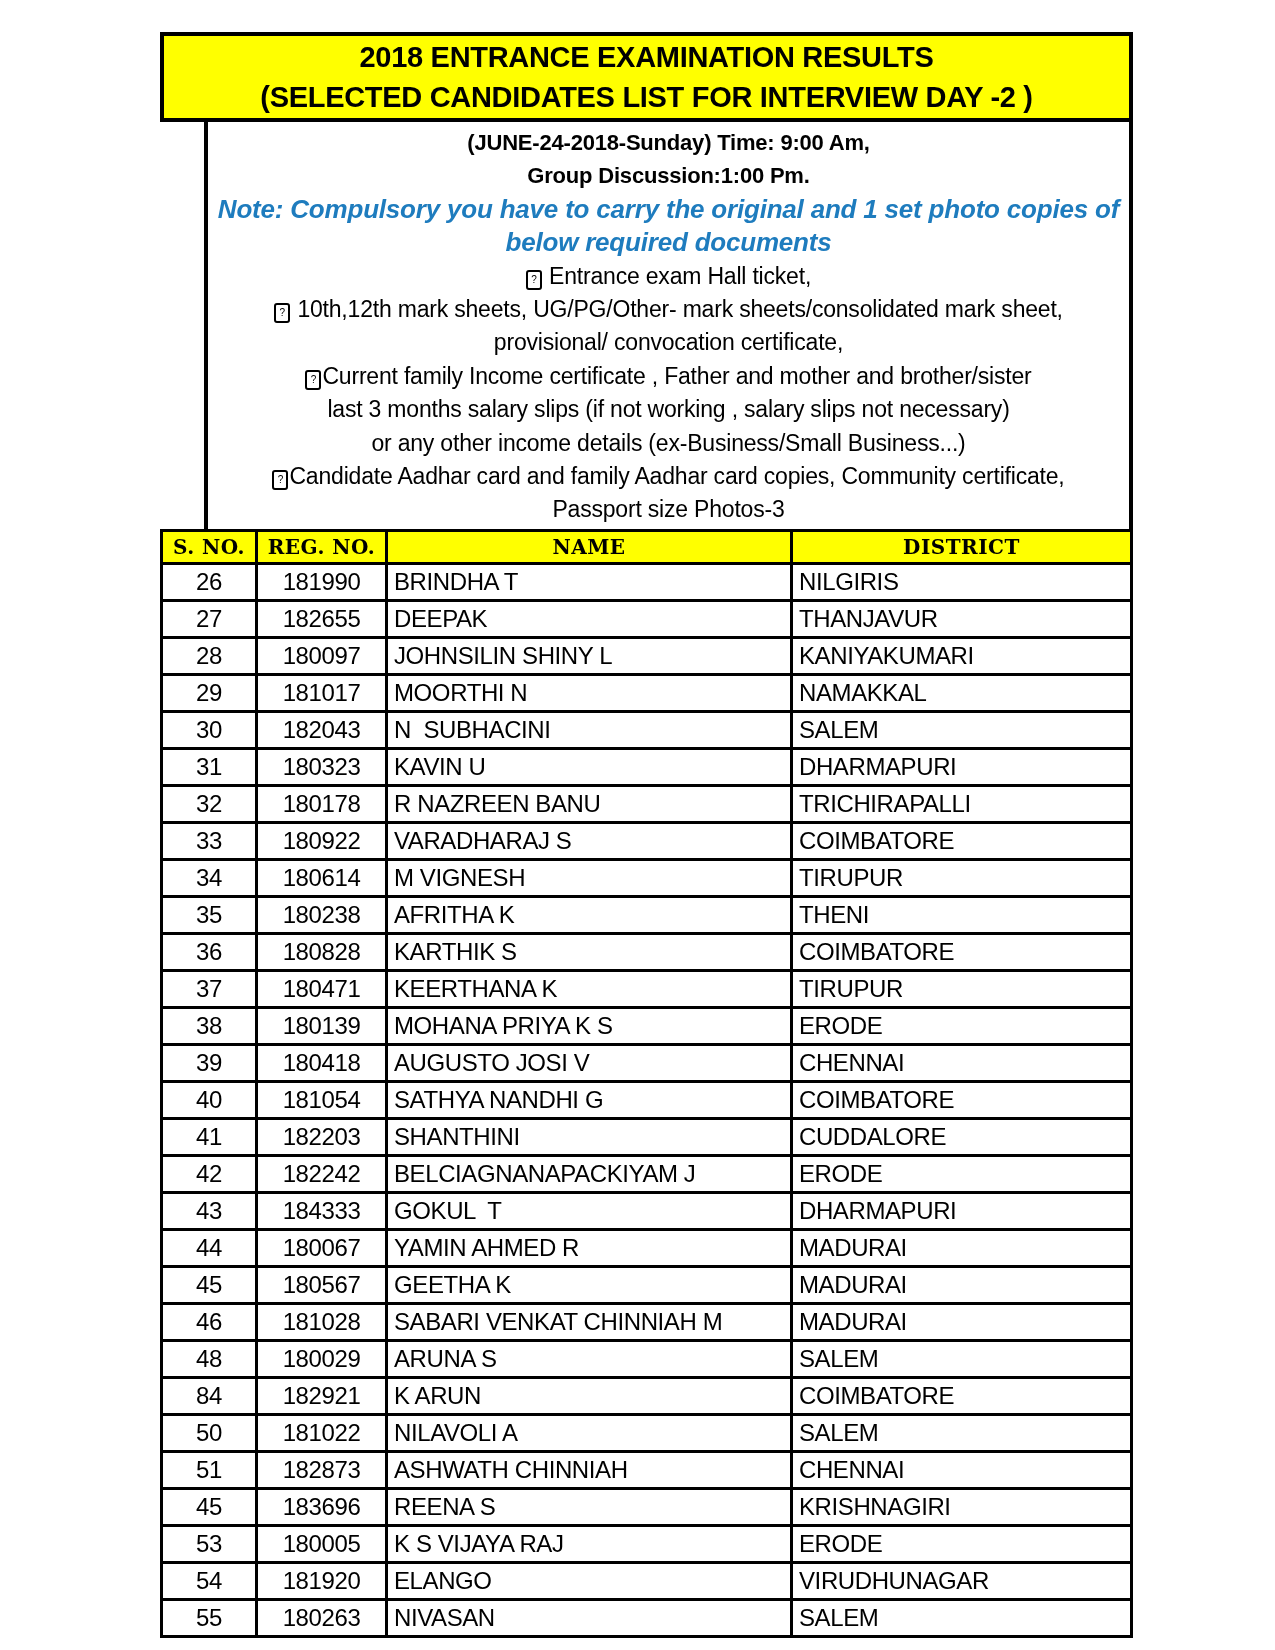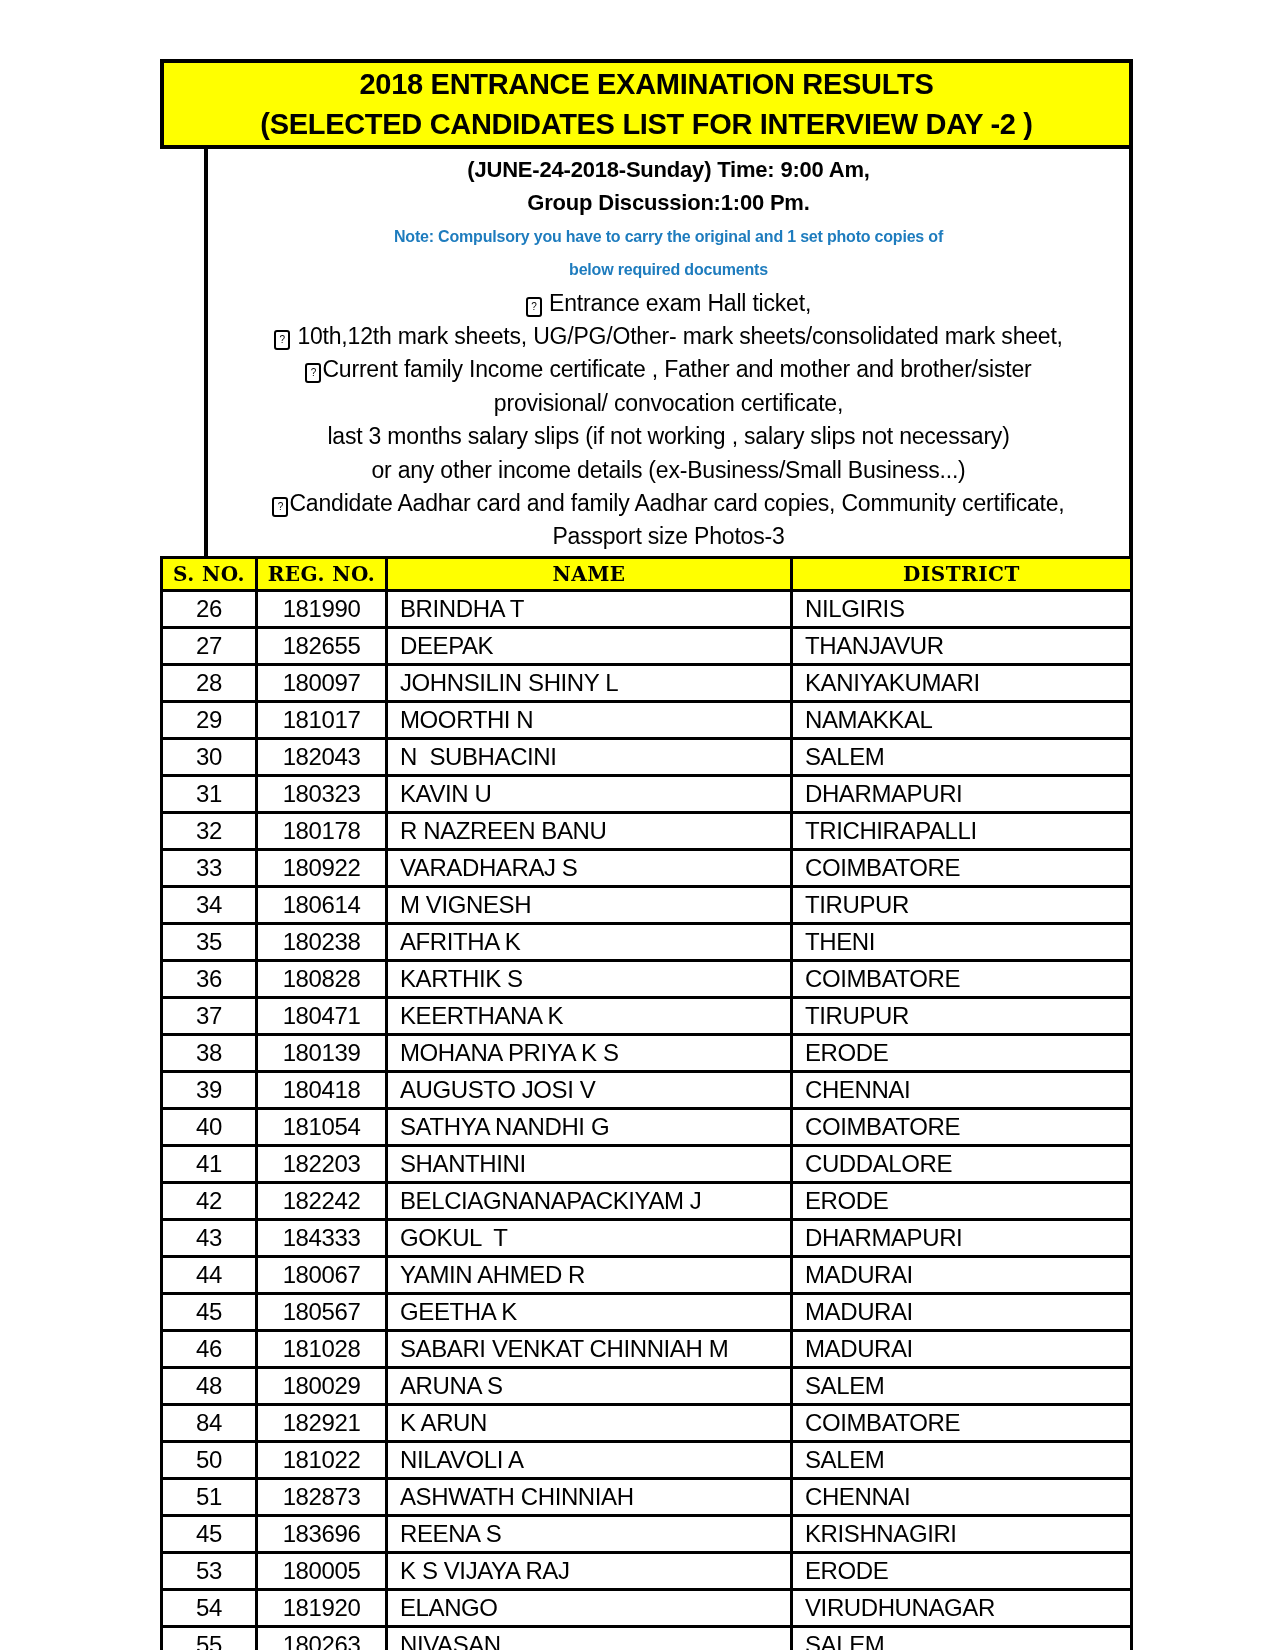--- a/index.html
+++ b/index.html
@@ -16,34 +16,33 @@
   
   .title-box {
     border:4px solid #000;
     background:var(--yellow,#ffff00);
     text-align:center;
     font-weight:bold;
     font-size:29px;
     line-height:40px;
     letter-spacing:-0.3px;
     padding:1px 0;
-    margin-top:27px;
   }
 
   
   .notes-box {
     border-left:4px solid #000;
     border-right:4px solid #000;
     text-align:center;
     padding:4px 8px 2px;
     margin-left:44px;
   }
   .note-line { line-height:33.4px; font-size:23px; letter-spacing:-0.2px; }
   .note-line.bold { font-weight:bold; font-size:22px; }
-  .note-line.blue { font-weight:bold; font-size:16px; color:var(--blue,#1e7cbe); }
+  .note-line.blue { font-weight:bold; font-size:26px; color:var(--blue,#1e7cbe);font-style:italic; }
   .note-line .txt { white-space:pre-wrap; }
   .tofu {
     display:inline-block;
     width:12px; height:16px;
     border:2px solid #000;
     border-radius:3px;
     font-size:10px; line-height:16px;
     text-align:center;
     vertical-align:1px;
     font-weight:normal;
@@ -62,21 +61,21 @@
     text-align:center;
     letter-spacing:0.5px;
   }
   .results td {
     height:32px;
     font-size:24px;
     letter-spacing:-0.4px;
     white-space:pre;
   }
   .c-sno, .c-reg { text-align:center; }
-  .c-name, .c-dist { text-align:left; padding-left:12px; }
+  .c-name, .c-dist { text-align:left; padding-left:6px; }
 </style>
 </head>
 <body>
 
 <div class="doc">
 
   <div class="title-box">
     <div class="title-line">2018 ENTRANCE EXAMINATION RESULTS</div>
     <div class="title-line">(SELECTED CANDIDATES LIST FOR INTERVIEW DAY -2 )</div>
   </div>
@@ -87,23 +86,23 @@
   <div class="note-line bold"><span class="txt">Group Discussion:1:00 Pm.</span></div>
 
   <div class="note-line blue"><span class="txt">Note: Compulsory you have to carry the original and 1 set photo copies of</span></div>
 
   <div class="note-line blue"><span class="txt">below required documents</span></div>
 
   <div class="note-line plain"><span class="tofu">?</span><span class="txt"> Entrance exam Hall ticket,</span></div>
 
   <div class="note-line plain"><span class="tofu">?</span><span class="txt"> 10th,12th mark sheets, UG/PG/Other- mark sheets/consolidated mark sheet,</span></div>
 
+  <div class="note-line plain"><span class="txt">provisional/ convocation certificate,</span></div>
+
   <div class="note-line plain"><span class="tofu">?</span><span class="txt">Current family Income certificate , Father and mother and brother/sister</span></div>
-
-  <div class="note-line plain"><span class="txt">provisional/ convocation certificate,</span></div>
 
   <div class="note-line plain"><span class="txt">last 3 months salary slips (if not working , salary slips not necessary)</span></div>
 
   <div class="note-line plain"><span class="txt">or any other income details (ex-Business/Small Business...)</span></div>
 
   <div class="note-line plain"><span class="tofu">?</span><span class="txt">Candidate Aadhar card and family Aadhar card copies, Community certificate,</span></div>
 
   <div class="note-line plain"><span class="txt">Passport size Photos-3</span></div>
 </div>
 

